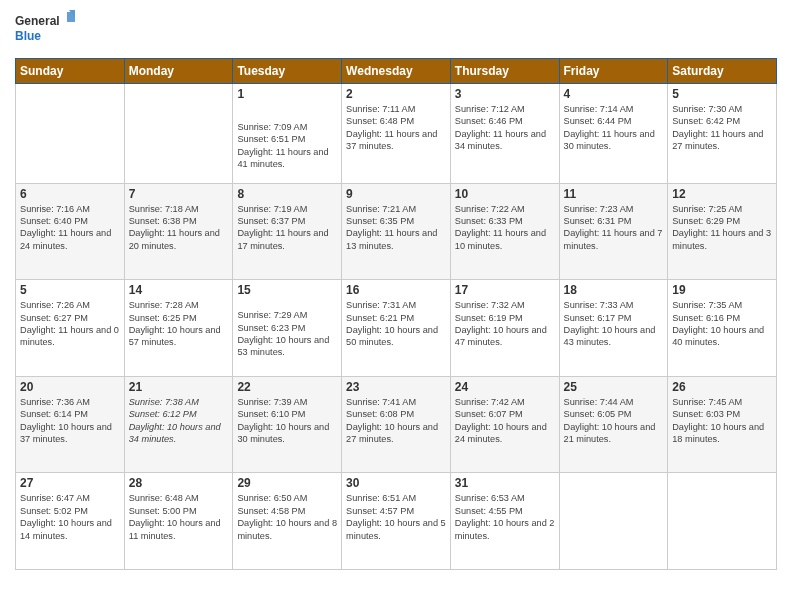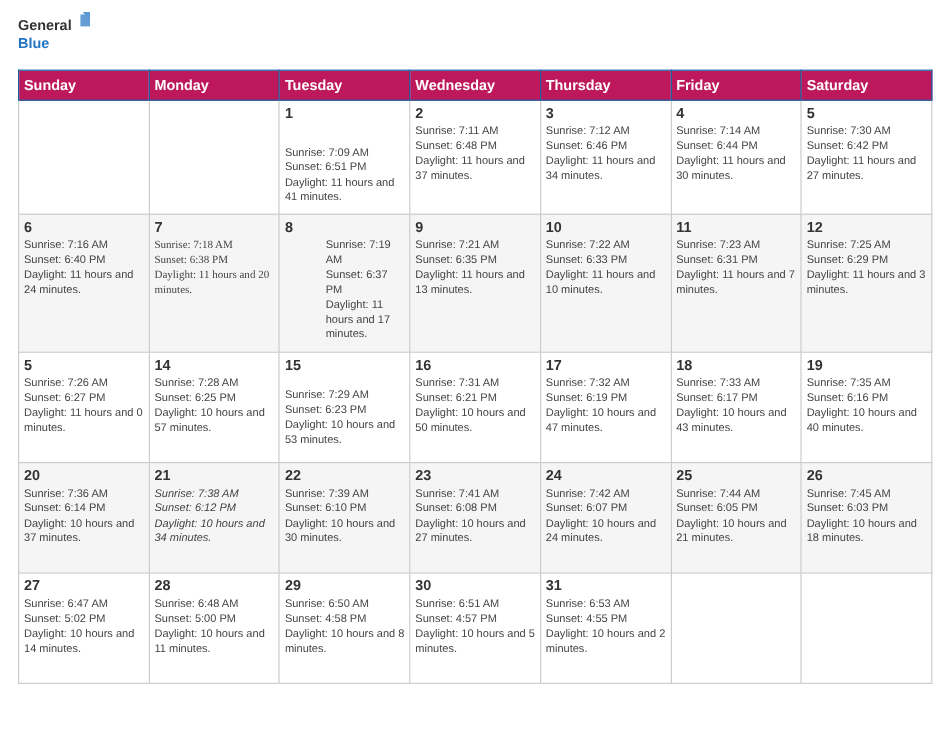--- a/index.html
+++ b/index.html
@@ -41,21 +41,21 @@
       color: #555;
     }
     .calendar {
       flex: 1;
       border: 1px solid #ccc;
       border-collapse: collapse;
       width: 100%;
       table-layout: fixed;
     }
     .calendar th {
-      background: #be185d;
+      background: #a16207;
       color: #fff;
       font-size: 12px;
       font-weight: bold;
       padding: 5px 4px;
       text-align: left;
       border: 1px solid #1a5fa0;
     }
     .calendar td {
       border: 1px solid #ccc;
       vertical-align: top;
@@ -152,27 +152,27 @@
         </tr>
         <tr>
           <td>
             <span class="day-num">6</span>
             <div class="cell-text" style="white-space: pre-line;">Sunrise: 7:16 AM
 Sunset: 6:40 PM
 Daylight: 11 hours and 24 minutes.</div>
           </td>
           <td>
             <span class="day-num">7</span>
-            <div class="cell-text" style="white-space: pre-line; font-family: Liberation Serif, serif;">Sunrise: 7:18 AM
+            <div class="cell-text" style="white-space: pre-line;">Sunrise: 7:18 AM
 Sunset: 6:38 PM
 Daylight: 11 hours and 20 minutes.</div>
           </td>
           <td>
             <span class="day-num">8</span>
-            <div class="cell-text" style="white-space: pre-line; margin-left: 34px;">Sunrise: 7:19 AM
+            <div class="cell-text" style="white-space: pre-line;">Sunrise: 7:19 AM
 Sunset: 6:37 PM
 Daylight: 11 hours and 17 minutes.</div>
           </td>
           <td>
             <span class="day-num">9</span>
             <div class="cell-text" style="white-space: pre-line;">Sunrise: 7:21 AM
 Sunset: 6:35 PM
 Daylight: 11 hours and 13 minutes.</div>
           </td>
           <td>

